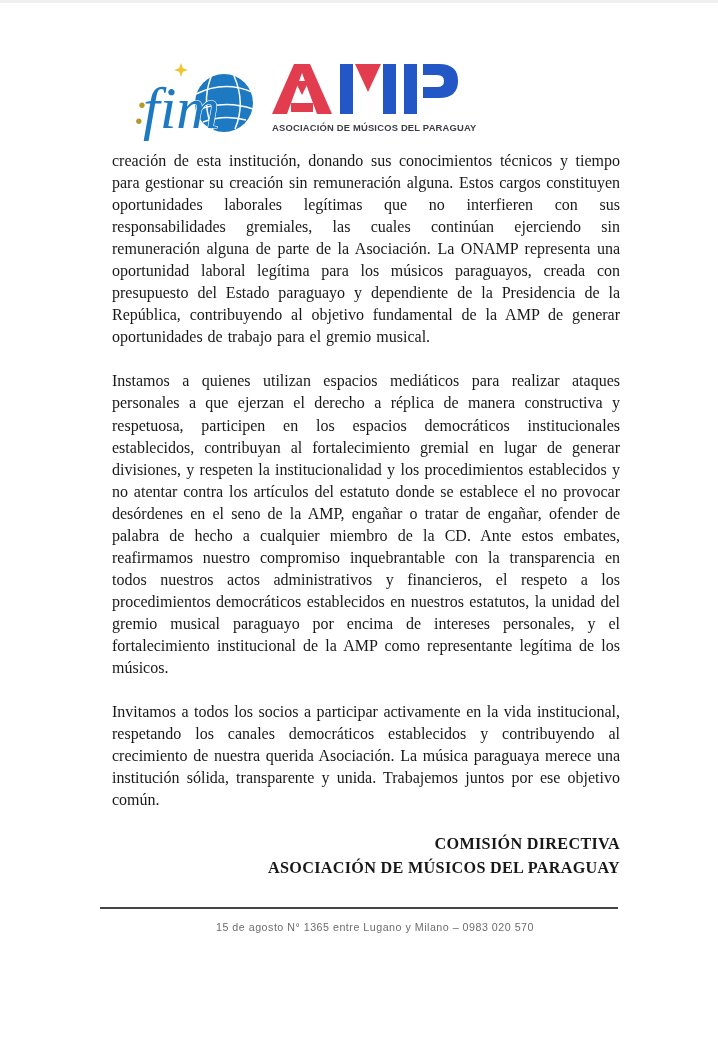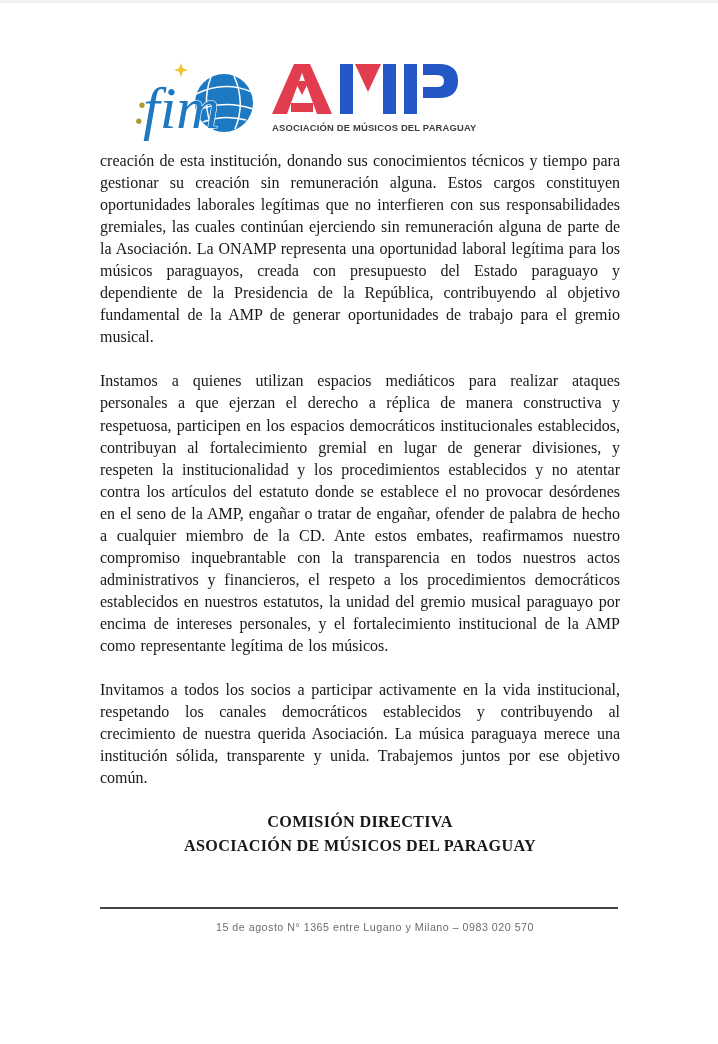--- a/index.html
+++ b/index.html
@@ -42,28 +42,28 @@
   
   .letter-body {
     position: absolute;
     left: 100px; top: 150px; width: 520px;
     font-size: 16px;
     line-height: 22.05px;
     color: #181818;
     text-align: justify;
     word-spacing: 0.06em;
   }
-  .letter-body p { margin: 0 0 22px 0; }
+  .letter-body p { margin: 0 0 22px 12px; }
   .signature {
     margin-top: 22px;
     font-weight: 700;
     font-size: 16.2px;
     line-height: 23.5px;
     letter-spacing: 0.3px;
-    text-align: center;
+    text-align: right;
     word-spacing: normal;
   }
   
   .footer-rule {
     position: absolute;
     left: 100px; top: 907px; width: 518px; height: 0;
     border-top: 2px solid #454545;
   }
   .footer-text {
     position: absolute;

